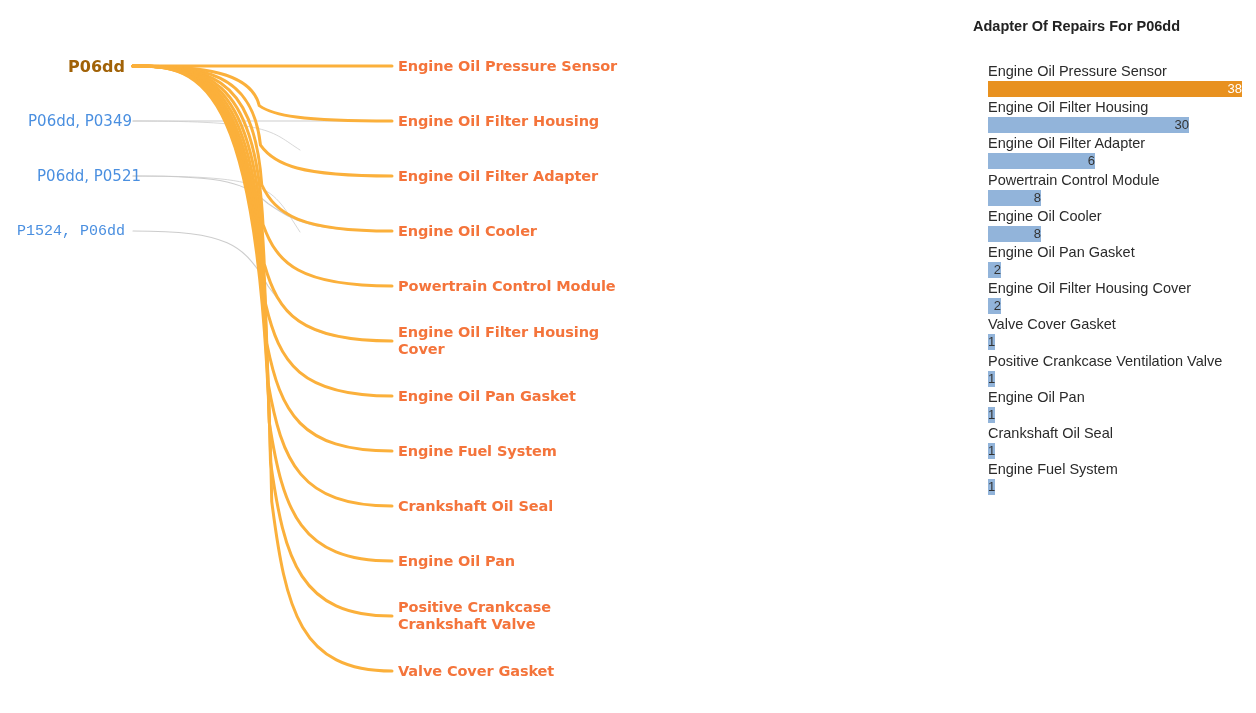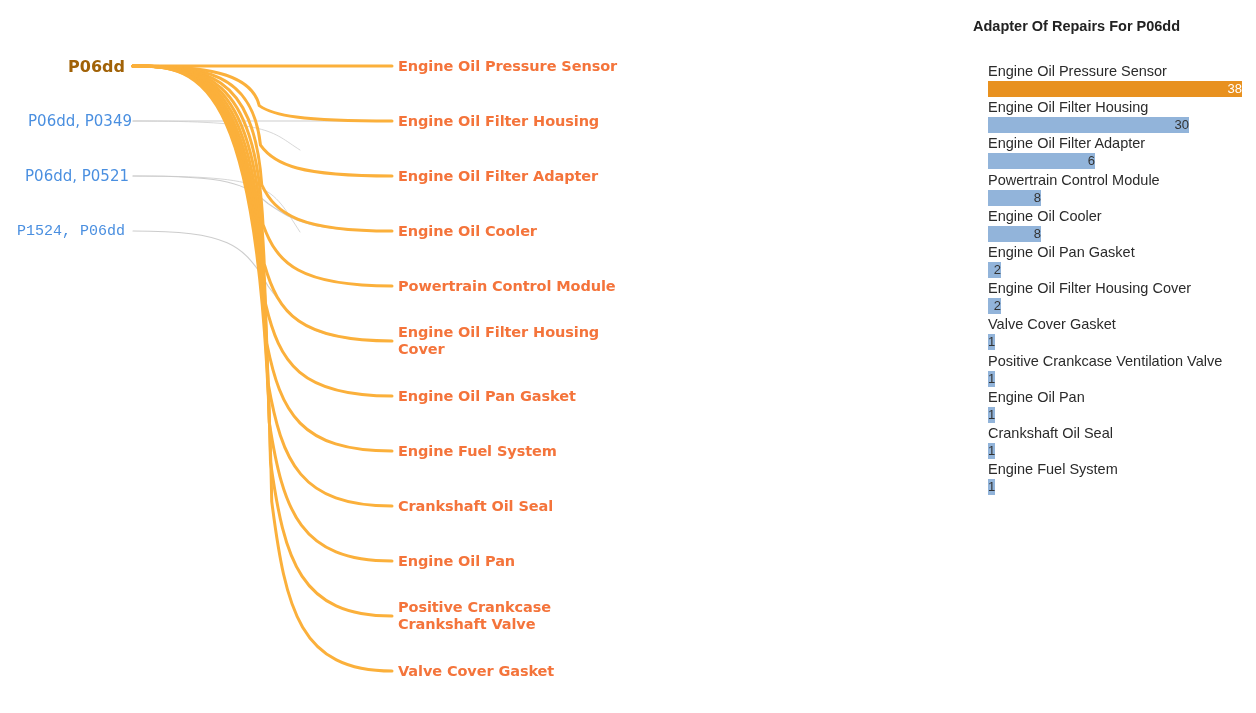--- a/index.html
+++ b/index.html
@@ -86,21 +86,21 @@
         <path d="M 133 66 C 203 66, 257.5 72, 265.5 303.6 C 279.5 363, 300 396, 392 396" fill="none" stroke="#FBB03B" stroke-width="3" stroke-opacity="1" stroke-linecap="round"></path>
         <path d="M 133 66 C 203 66, 258.75 72, 266.75 343.2 C 280.75 412.5, 300 451, 392 451" fill="none" stroke="#FBB03B" stroke-width="3" stroke-opacity="1" stroke-linecap="round"></path>
         <path d="M 133 66 C 203 66, 260 72, 268 382.8 C 282 462, 300 506, 392 506" fill="none" stroke="#FBB03B" stroke-width="3" stroke-opacity="1" stroke-linecap="round"></path>
         <path d="M 133 66 C 203 66, 261.25 72, 269.25 422.4 C 283.25 511.5, 300 561, 392 561" fill="none" stroke="#FBB03B" stroke-width="3" stroke-opacity="1" stroke-linecap="round"></path>
         <path d="M 133 66 C 203 66, 262.5 72, 270.5 462 C 284.5 561, 300 616, 392 616" fill="none" stroke="#FBB03B" stroke-width="3" stroke-opacity="1" stroke-linecap="round"></path>
         <path d="M 133 66 C 203 66, 263.75 72, 271.75 501.59999999999997 C 285.75 610.5, 300 671, 392 671" fill="none" stroke="#FBB03B" stroke-width="3" stroke-opacity="1" stroke-linecap="round"></path>
       </svg>
     <div id="src-layer">
         <div class="src-label is-focus" style="top: 66px; left: 0px; width: 125px;">P06dd</div>
         <div class="src-label" style="top: 121px; left: 0px; width: 125px; padding-left: 7px;">P06dd, P0349</div>
-        <div class="src-label" style="top: 176px; left: 4px; width: 125px;">P06dd, P0521</div>
+        <div class="src-label" style="top: 176px; left: 16px; width: 125px;">P06dd, P0521</div>
         <div class="src-label" style="top: 231px; left: 0px; width: 125px; font-family: Liberation Mono, monospace;">P1524, P06dd</div>
       </div>
     <div id="tgt-layer">
         <div class="tgt-label" style="top: 66px; left: 398px;">Engine Oil Pressure Sensor</div>
         <div class="tgt-label" style="top: 121px; left: 398px;">Engine Oil Filter Housing</div>
         <div class="tgt-label" style="top: 176px; left: 398px;">Engine Oil Filter Adapter</div>
         <div class="tgt-label" style="top: 231px; left: 398px;">Engine Oil Cooler</div>
         <div class="tgt-label" style="top: 286px; left: 398px;">Powertrain Control Module</div>
         <div class="tgt-label" style="top: 341px; left: 398px;">Engine Oil Filter Housing
 Cover</div>

